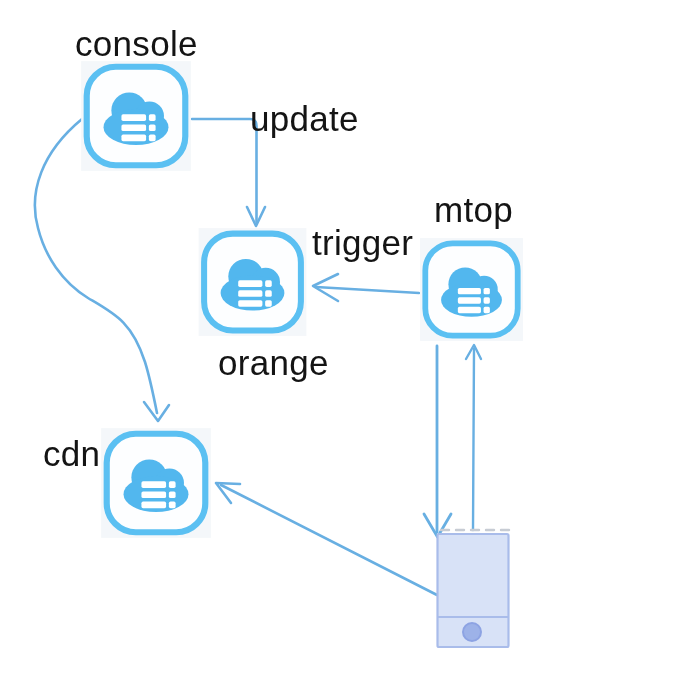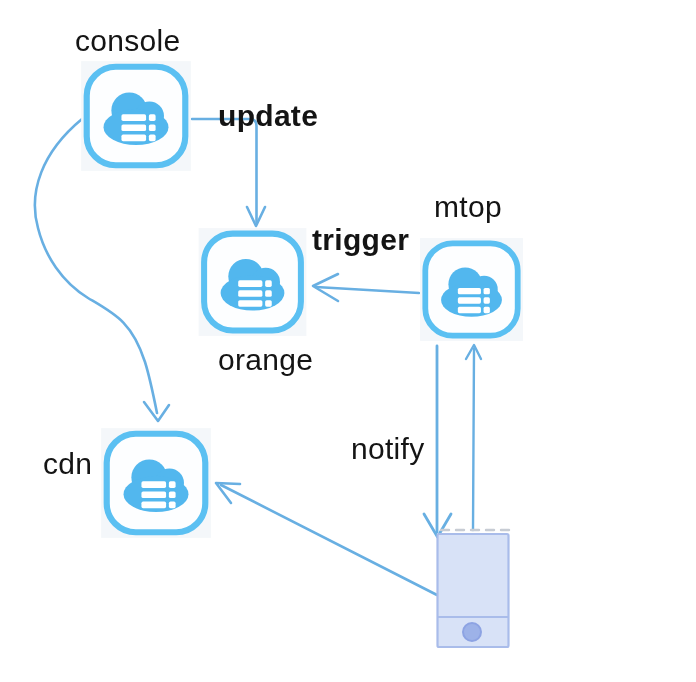--- a/index.html
+++ b/index.html
@@ -21,21 +21,21 @@
     width: 696px;
     height: 682px;
   }
   .node {
     position: absolute;
   }
   .node svg { display: block; width: 100%; height: 100%; }
   .dlabel {
     position: absolute;
     color: #141414;
-    font-size: 30px;
+    font-size: 35px;
     line-height: 1.08;
     letter-spacing: 0.3px;
     white-space: nowrap;
     user-select: none;
   }
   .defs-holder { position: absolute; width: 0; height: 0; overflow: hidden; }
 </style>
 </head>
 <body>
 
@@ -123,19 +123,18 @@
 
   <div class="node" style="left:100px; top:427px; width:112px; height:112px;">
     <svg viewBox="0 0 100 100">
         <use href="#cloud-node"></use>
       </svg>
   </div>
 
   <div class="dlabel" style="left:75px; top:25px;">console</div>
   <div class="dlabel" style="left:434px; top:191px;">mtop</div>
   <div class="dlabel" style="left:218px; top:344px;">orange</div>
-  <div class="dlabel" style="left:43px; top:448px;text-align:center;">cdn</div>
+  <div class="dlabel" style="left:43px; top:435px;text-align:center;">cdn</div>
 
-  <div class="dlabel" style="left:218px; top:100px;font-weight:bold;">update</div>
-  <div class="dlabel" style="left:312px; top:224px;font-weight:bold;">trigger</div>
-  <div class="dlabel" style="left:351px; top:433px;">notify</div>
+  <div class="dlabel" style="left:250px; top:100px;">update</div>
+  <div class="dlabel" style="left:312px; top:224px;">trigger</div>
 
 </div>
 
 </body></html>

